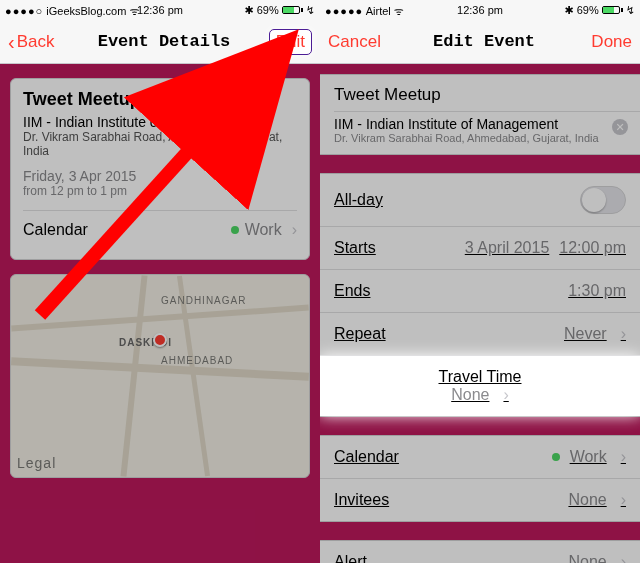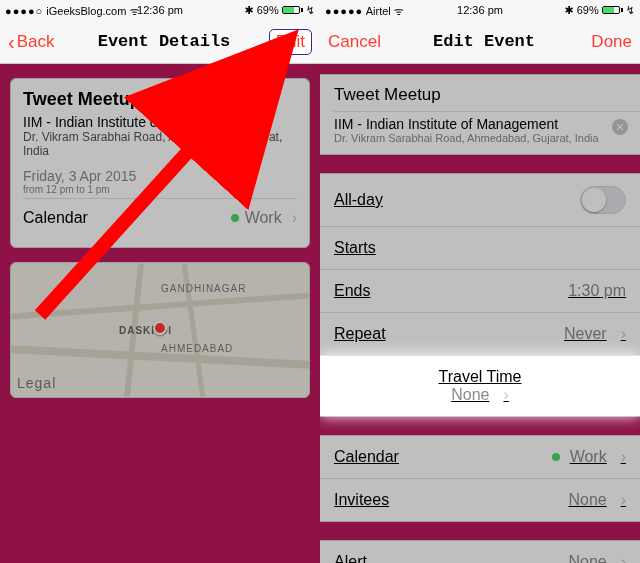--- a/index.html
+++ b/index.html
@@ -18,28 +18,28 @@
   .nav .title { position:absolute; left:8px; right:0; text-align:center; font-weight:600; color:#000;font-family:Liberation Mono, monospace; }
   .nav .left, .nav .right { color:#ff3b30; display:flex; align-items:center; z-index:2; }
   .nav .chev { font-size:20px; margin-right:2px; line-height:1; }
   .edit-hi { background:#fff; border:1px solid #4c1d95; border-radius:5px; padding:2px 6px; position:relative; z-index:20; box-shadow:0 0 10px rgba(255,255,255,0.9); }
 
   .card { background:#fff; margin:14px 10px; border-radius:6px; border:1px solid #d3d3d5; padding:10px 12px; font-size:14px; color:#000; }
   .ev-title { font-size:18px; font-weight:600; margin-bottom:4px; }
   .ev-loc1 { font-size:14px; }
   .ev-loc2 { font-size:12px; color:#555; margin-bottom:10px; }
   .ev-date { color:#8a8a8d; font-size:14px; }
-  .ev-time { color:#8a8a8d; font-size:10px; margin-bottom:3px; }
+  .ev-time { color:#8a8a8d; font-size:12px; margin-bottom:12px; }
   .row { display:flex; align-items:center; justify-content:space-between; padding:10px 0; border-top:1px solid #e0e0e2; font-size:16px; }
   .row:first-of-type { border-top:none; }
   .row .val { color:#8a8a8d; display:flex; align-items:center; gap:6px; }
   .disc { color:#c7c7cc; font-size:16px; margin-left:4px; }
   .dot-green { width:8px; height:8px; border-radius:50%; background:#4cd964; display:inline-block; }
 
-  .map { margin:0 10px; height:136px; border-radius:6px; border:1px solid #d3d3d5; background:#f3efe6; position:relative; overflow:hidden; }
+  .map { margin:0 10px; height:204px; border-radius:6px; border:1px solid #d3d3d5; background:#f3efe6; position:relative; overflow:hidden; }
   .map .road { position:absolute; background:#e0d9c8; }
   .map .city { position:absolute; font-size:10px; color:#7a7a76; letter-spacing:1px; }
   .map-pin { position:absolute; width:14px; height:14px; border-radius:50%; background:#ff3b30; border:2px solid #fff; top:58px; left:142px; box-shadow:0 1px 2px rgba(0,0,0,0.4); }
 
   .delete { position:absolute; bottom:10px; left:10px; right:10px; background:#fff; border:1px solid #d3d3d5; border-radius:6px; text-align:center; padding:14px 0; color:#ff3b30; font-size:17px; }
 
   
   .section { background:#fff; border-top:1px solid #d3d3d5; border-bottom:1px solid #d3d3d5; margin-bottom:18px; }
   .srow { display:flex; align-items:center; justify-content:space-between; padding:12px 14px; border-top:1px solid #e0e0e2; font-size:16px; color:#000; position:relative;text-decoration:underline; }
   .srow:first-child { border-top:none; }
@@ -145,20 +145,24 @@
 
     <div class="section">
       <div class="srow">
         <span>All-day</span>
         <span class="toggle">
             <span class="knob"></span>
           </span>
       </div>
       <div class="srow">
         <span>Starts</span>
+        <span class="val">
+            <span>3 April 2015</span>
+            <span>12:00 pm</span>
+          </span>
       </div>
       <div class="srow">
         <span>Ends</span>
         <span class="val">
             <span>1:30 pm</span>
           </span>
       </div>
       <div class="srow">
         <span>Repeat</span>
         <span class="val">

